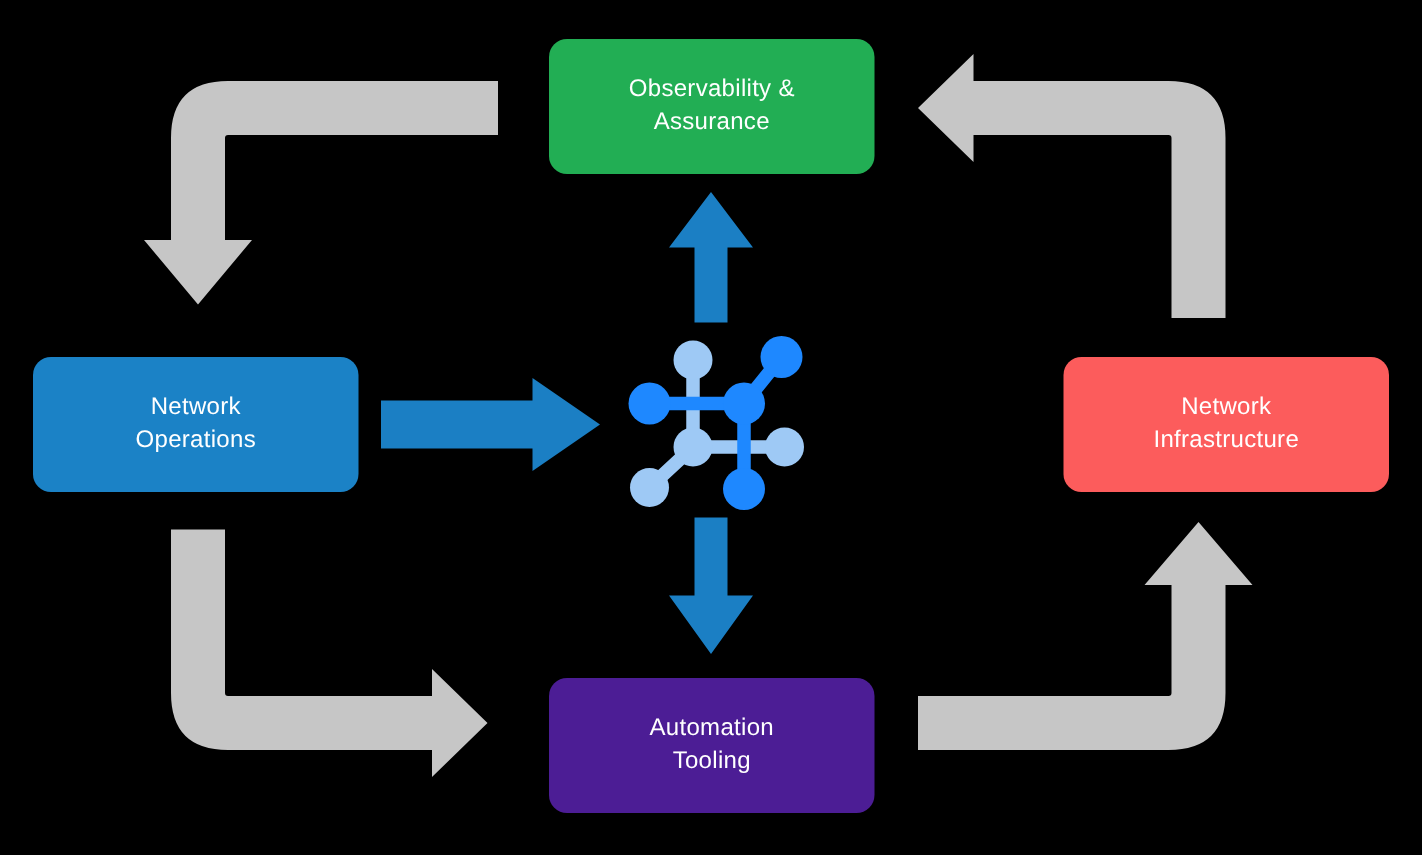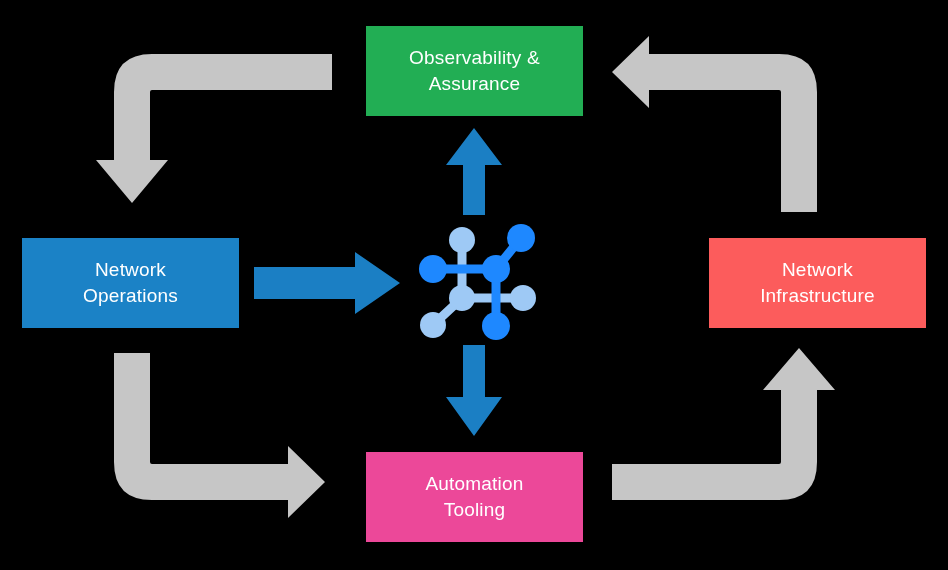--- a/index.html
+++ b/index.html
@@ -13,27 +13,27 @@
   }
   #canvas {
     position: relative;
     width: 948px;
     height: 570px;
     background: #000000;
     overflow: hidden;
   }
   .node-box {
     position: absolute;
-    border-radius: 0;
+    border-radius: 12px;
     display: flex;
     align-items: center;
     justify-content: center;
     text-align: center;
     color: #ffffff;
-    font-size: 19px;
+    font-size: 16px;
     font-weight: 400;
     line-height: 1.35;
     letter-spacing: 0.2px;
     box-sizing: border-box;
     padding: 20px 10px;
   }
   .node-label {
     white-space: pre-line;
     display: block;
   }
@@ -44,21 +44,21 @@
   #box-network-operations {
     left: 22px; top: 238px; width: 217px; height: 90px;
     background: #1B82C6;
   }
   #box-network-infrastructure {
     left: 709px; top: 238px; width: 217px; height: 90px;
     background: #FC5C5C;
   }
   #box-automation-tooling {
     left: 366px; top: 452px; width: 217px; height: 90px;
-    background: #ec4899;
+    background: #4c1d95;
   }
   .svg-layer {
     position: absolute;
     left: 0; top: 0;
     width: 948px;
     height: 570px;
   }
   .arrow-gray { fill: #C6C6C6; }
   .arrow-blue { fill: #1B7FC4; }
   .topo-dark  { fill: #1E88FF; }

